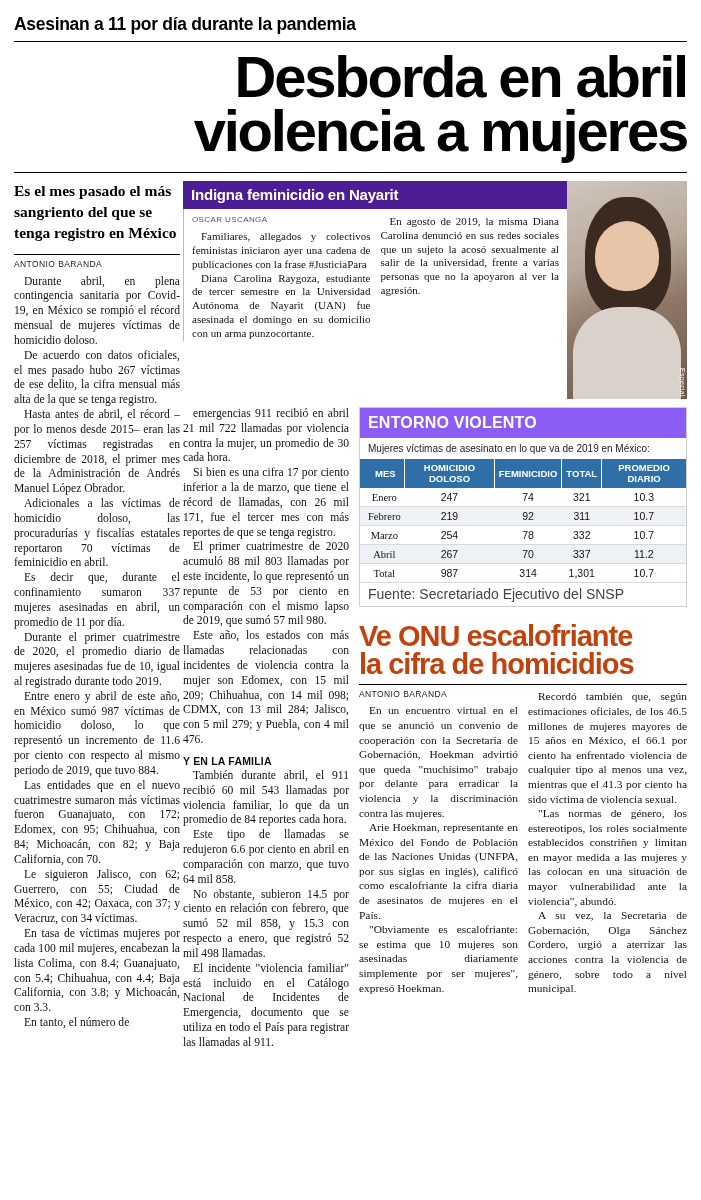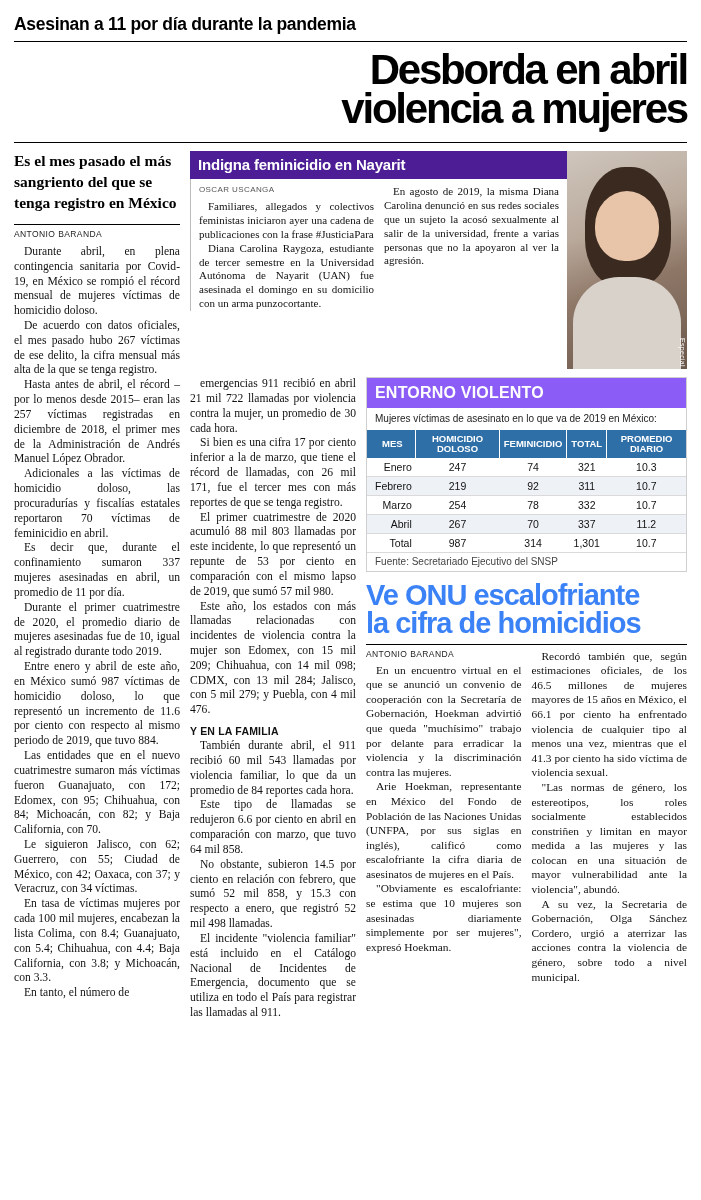--- a/index.html
+++ b/index.html
@@ -31,39 +31,39 @@
   }
   .rule-thin {
     border-top: 1px solid #000;
     margin-top: 6px;
   }
 
   
   .headline {
     font-family: "Liberation Sans", sans-serif;
     font-weight: bold;
-    font-size: 42px;
+    font-size: 58px;
     line-height: 0.93;
     letter-spacing: -2.2px;
     text-align: right;
     margin-top: 8px;
     color: #000;
   }
   .headline .l1 { display: block; }
   .headline .l2 { display: block; }
 
   .rule-head {
     border-top: 1px solid #000;
     margin-top: 14px;
   }
 
   
   .cols {
     display: flex;
-    gap: 10px;
+    gap: 3px;
     margin-top: 8px;
   }
   .col { }
   .col-1 { width: 166px; }
   .col-rest { flex: 1; }
 
   
   .deck {
     font-family: "Liberation Serif", serif;
     font-weight: bold;
@@ -222,40 +222,40 @@
     border-right: 1px solid #fff;
   }
   table.tbl thead th:first-child { text-align: left; padding-left: 15px; }
   table.tbl thead th:last-child { border-right: none; }
   table.tbl tbody td {
     padding: 3px 4px;
     text-align: center;
     border-bottom: 1px solid #dadada;
     color: #111;
   }
-  table.tbl tbody td:first-child { text-align: right; padding-left: 8px; }
+  table.tbl tbody td:first-child { text-align: center; padding-left: 8px; font-family: Liberation Serif, serif; }
   table.tbl tbody tr:nth-child(even) td { background: #eef2f6; }
   table.tbl tbody tr.total td { font-weight: normal; border-bottom: none; }
   .fuente {
     font-family: "Liberation Sans", sans-serif;
-    font-size: 10px;
+    font-size: 14px;
     color: #444;
     padding: 3px 8px 4px 8px;
     border-top: 1px solid #dadada;
   }
 
   
   .onu-head {
     font-family: "Liberation Sans", sans-serif;
     font-weight: bold;
     font-size: 29px;
     line-height: 0.95;
     letter-spacing: -1px;
-    margin: 10px 0 6px 0;
-    color: #3b82f6;
+    margin: 16px 0 6px 0;
+    color: #c2410c;
   }
   .onu-rule { border-top: 1px solid #000; margin-bottom: 4px; }
   .onu-cols {
     display: flex;
     gap: 10px;
   }
   .onu-col { width: 50%; }
   .onu-byline {
     font-family: "Liberation Sans", sans-serif;
     font-size: 8.5px;

